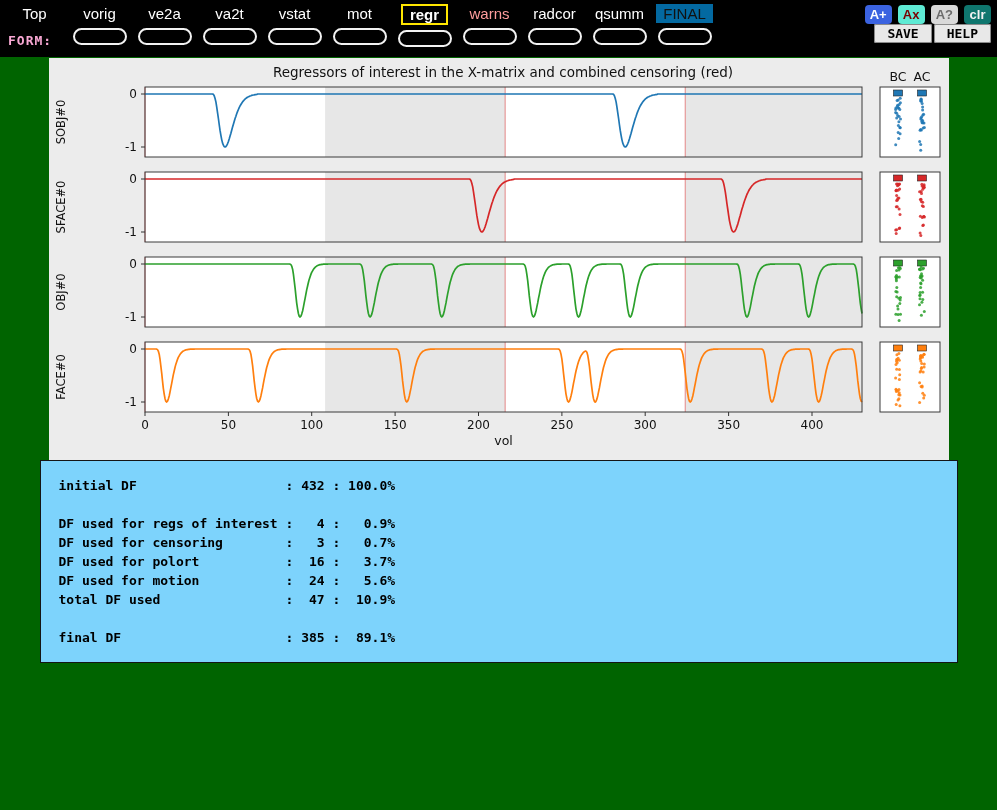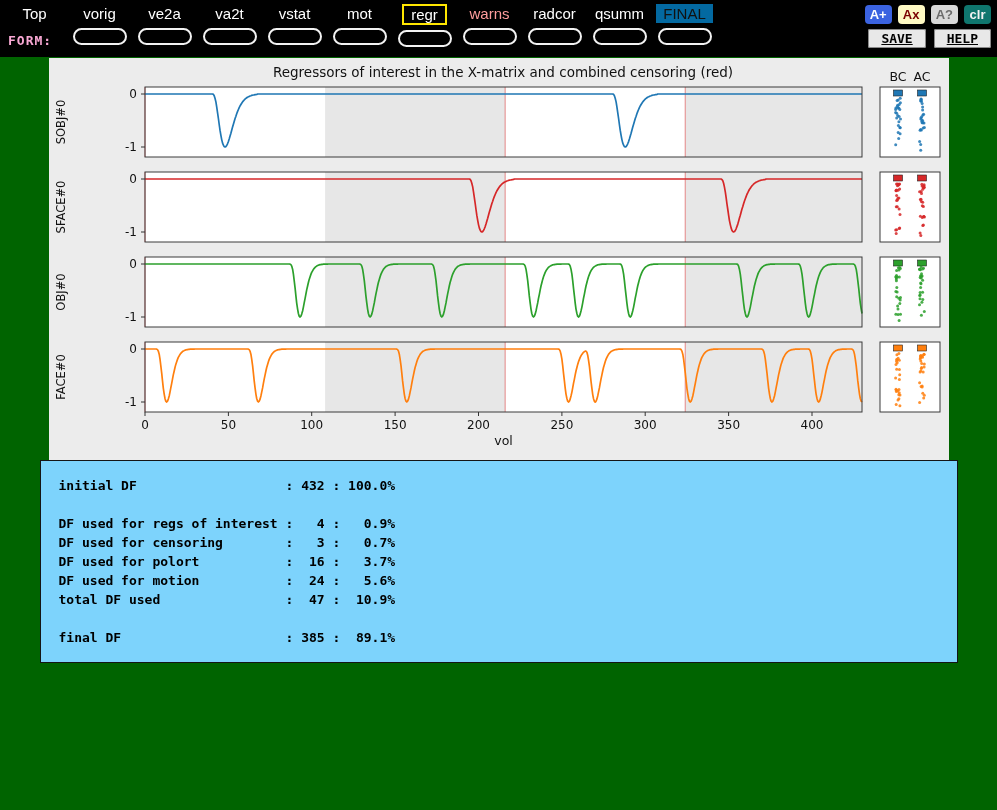--- a/index.html
+++ b/index.html
@@ -5,33 +5,33 @@
   html,body{margin:0;padding:0;}
   body{width:997px;height:810px;background:#006400;overflow:hidden;
        font-family:"DejaVu Sans Mono",monospace;}
 
   
   #nav{position:relative;background:#000;height:57px;width:997px;}
   #nav-left{display:flex;padding:4px 0 0 2px;}
   .nav-stack{width:65px;display:flex;flex-direction:column;align-items:center;}
   .nav-label{color:#fff;font:15px "Liberation Sans",sans-serif;padding:1px 5px;
              white-space:nowrap;cursor:pointer;}
-  .nav-label.active{border:2px solid #ffe600;padding:0 7px;}
+  .nav-label.active{border:2px solid #ffe600;padding:0 7px;font-weight:bold;}
   .nav-label.warn{color:#ff9d9d;}
   .nav-label.final{background:#0369a1;color:#111;padding:1px 7px;}
   .form-oval{margin-top:5px;width:50px;height:13px;border:2px solid #f2f2f2;
              border-radius:9px;background:#000;cursor:pointer;}
   #form-label{position:absolute;left:8px;top:33px;color:#f9a8d4;
               font:bold 13px "DejaVu Sans Mono",monospace;letter-spacing:1px;}
   #nav-right{position:absolute;top:5px;right:6px;display:flex;
              flex-direction:column;align-items:flex-end;}
   #rating-row{display:flex;gap:6px;}
   .rate-btn{font:bold 13px "Liberation Sans",sans-serif;padding:2px 5px;
             border-radius:4px;min-width:17px;text-align:center;cursor:pointer;}
-  #savehelp-row{display:flex;gap:8px;margin-top:5px;text-decoration:underline;}
+  #savehelp-row{display:flex;gap:2px;}
   .shbtn{background:#e8e8e8;color:#000;font:bold 13px "DejaVu Sans Mono",monospace;
          padding:2px 13px;border-radius:2px;box-shadow:inset 0 0 0 1px #8a8a8a;
          cursor:pointer;}
 
   
   #content{padding-top:1px;}
   .sec-title{text-align:center;color:#ffd43b;
              font:bold 14.5px "DejaVu Sans Mono",monospace;margin:16px 0 11px;}
   .sec-title.df{margin-top:28px;margin-bottom:12px;}
   #figure{width:900px;height:402px;margin:0 auto;background:#ececec;cursor:pointer;}
@@ -88,21 +88,21 @@
       </div>
       <div class="nav-stack">
         <div class="nav-label final">FINAL</div>
         <div class="form-oval"></div>
       </div>
     </div>
   <div id="form-label">FORM:</div>
   <div id="nav-right">
     <div id="rating-row">
         <div class="rate-btn" style="background: rgb(59, 99, 224); color: rgb(255, 255, 255);">A+</div>
-        <div class="rate-btn" style="background: #fef9c3; color: rgb(122, 0, 0);">Ax</div>
+        <div class="rate-btn" style="background: #5eead4; color: rgb(122, 0, 0);">Ax</div>
         <div class="rate-btn" style="background: rgb(217, 217, 217); color: rgb(107, 107, 107);">A?</div>
         <div class="rate-btn" style="background: #0f766e; color: rgb(242, 242, 242);">clr</div>
       </div>
     <div id="savehelp-row">
       <div class="shbtn">SAVE</div>
       <div class="shbtn">HELP</div>
     </div>
   </div>
 </div>
 

